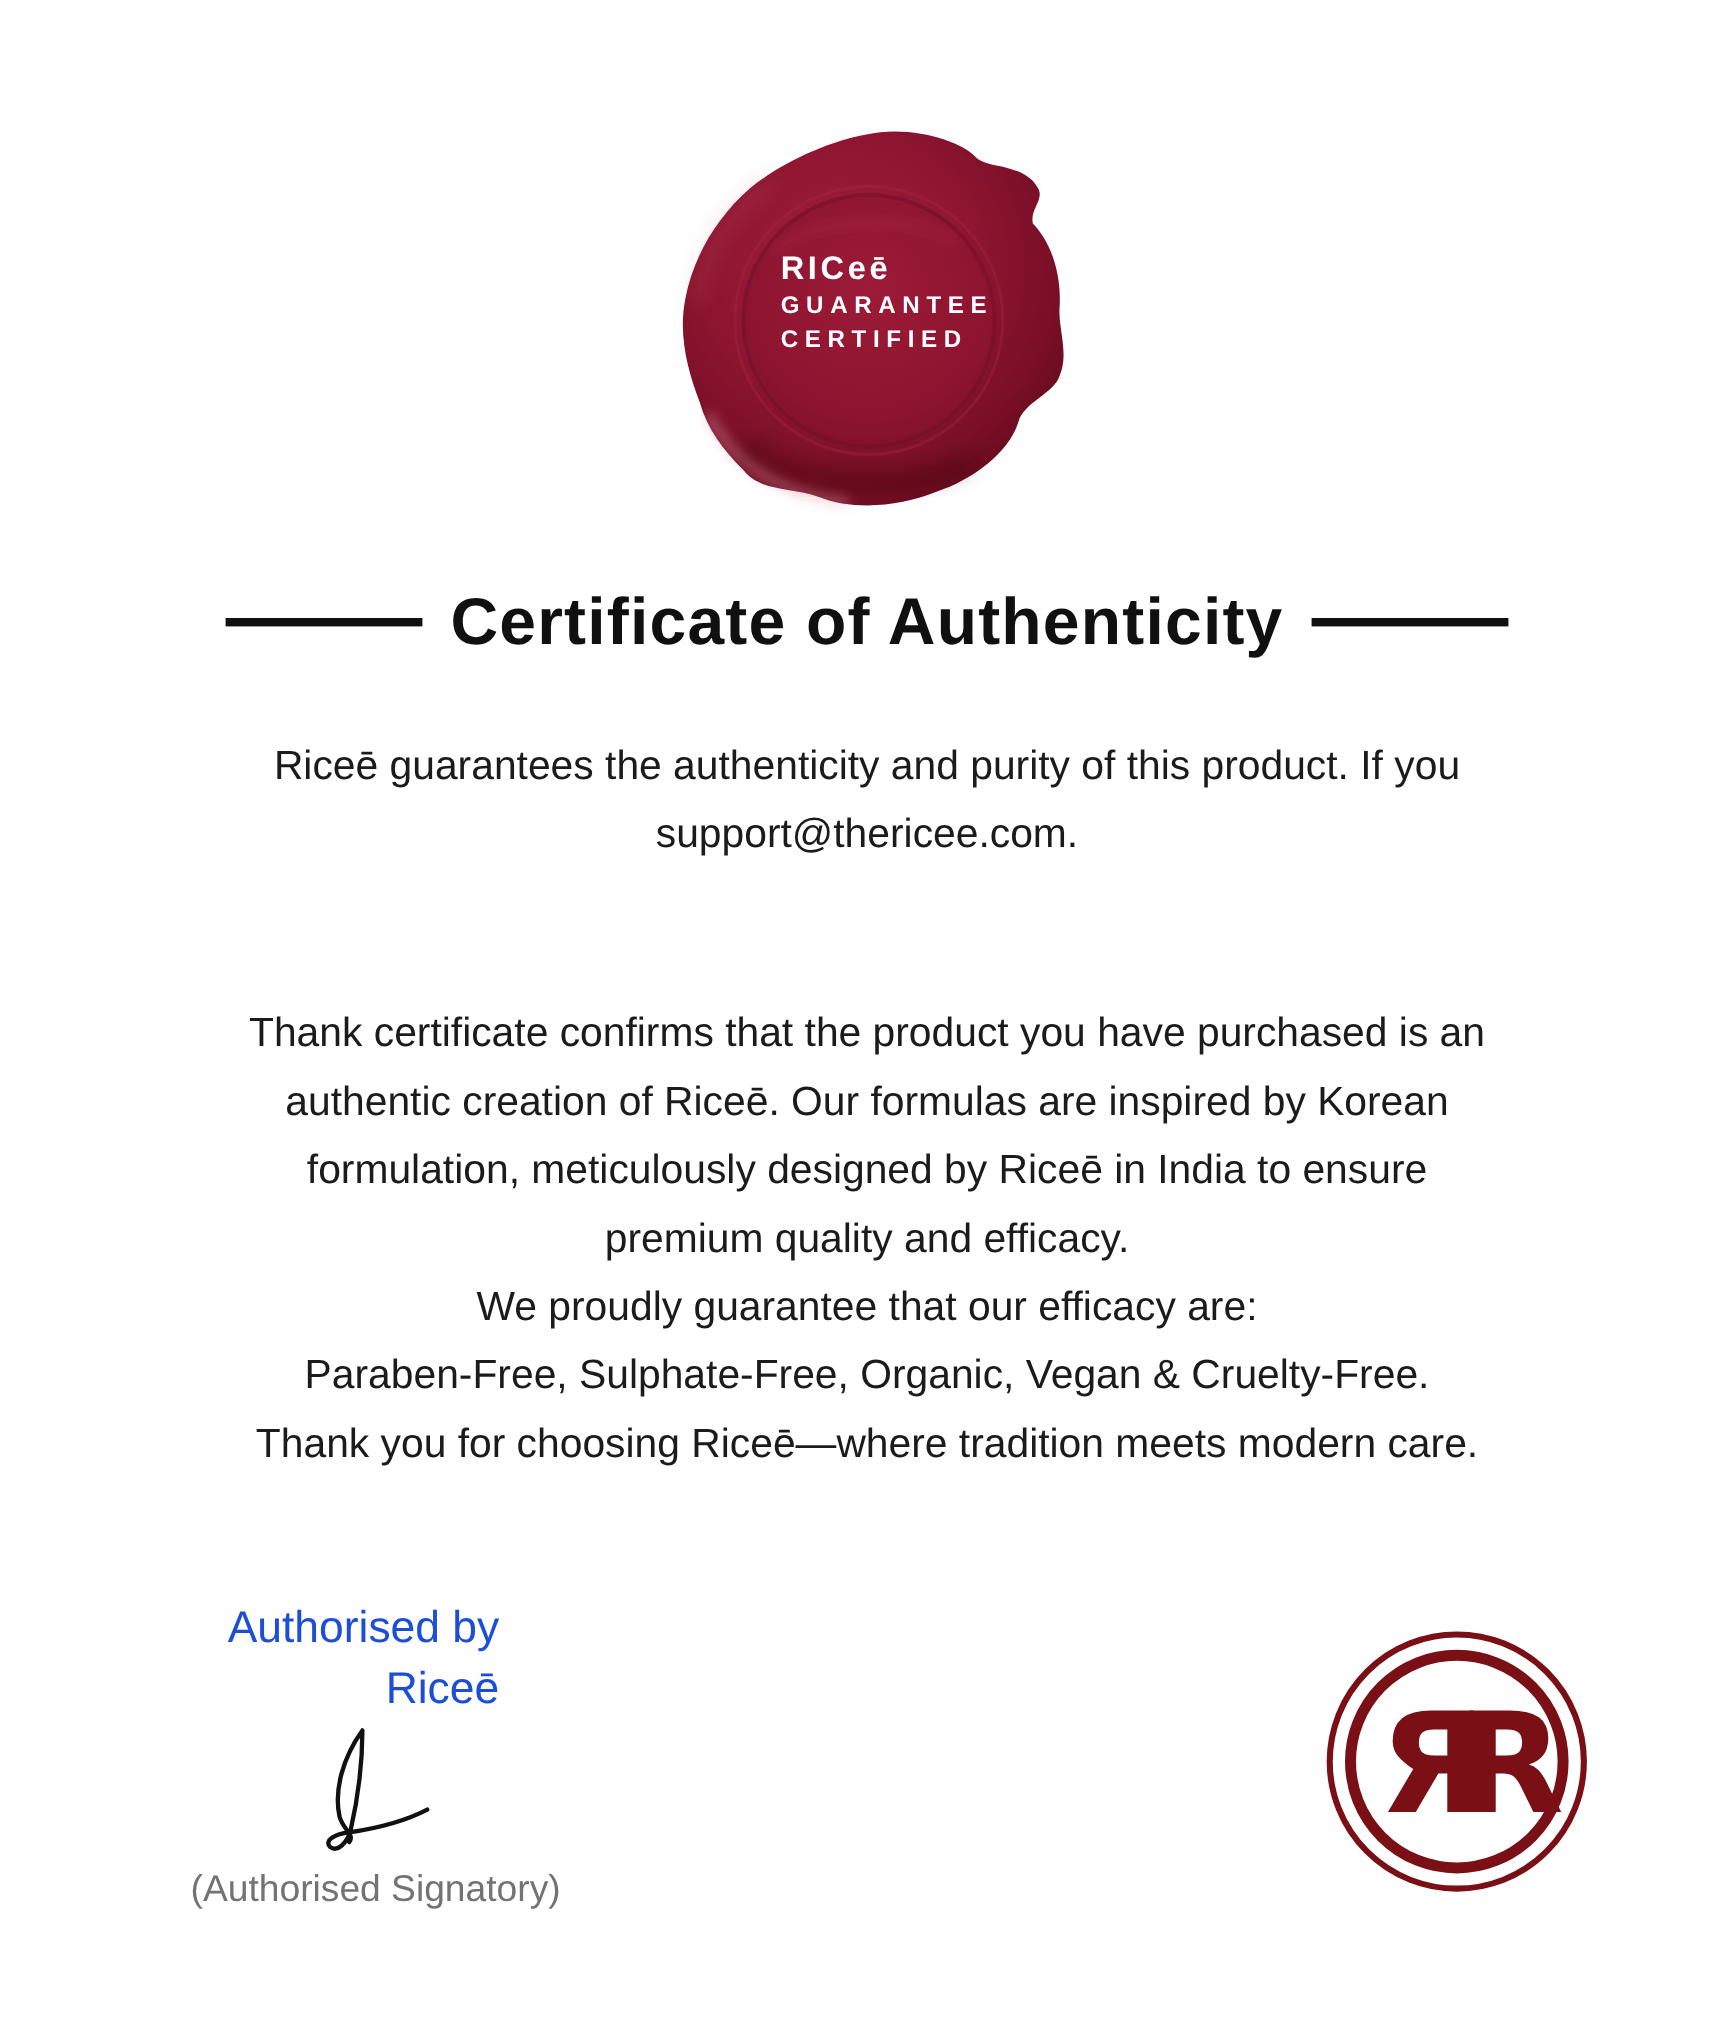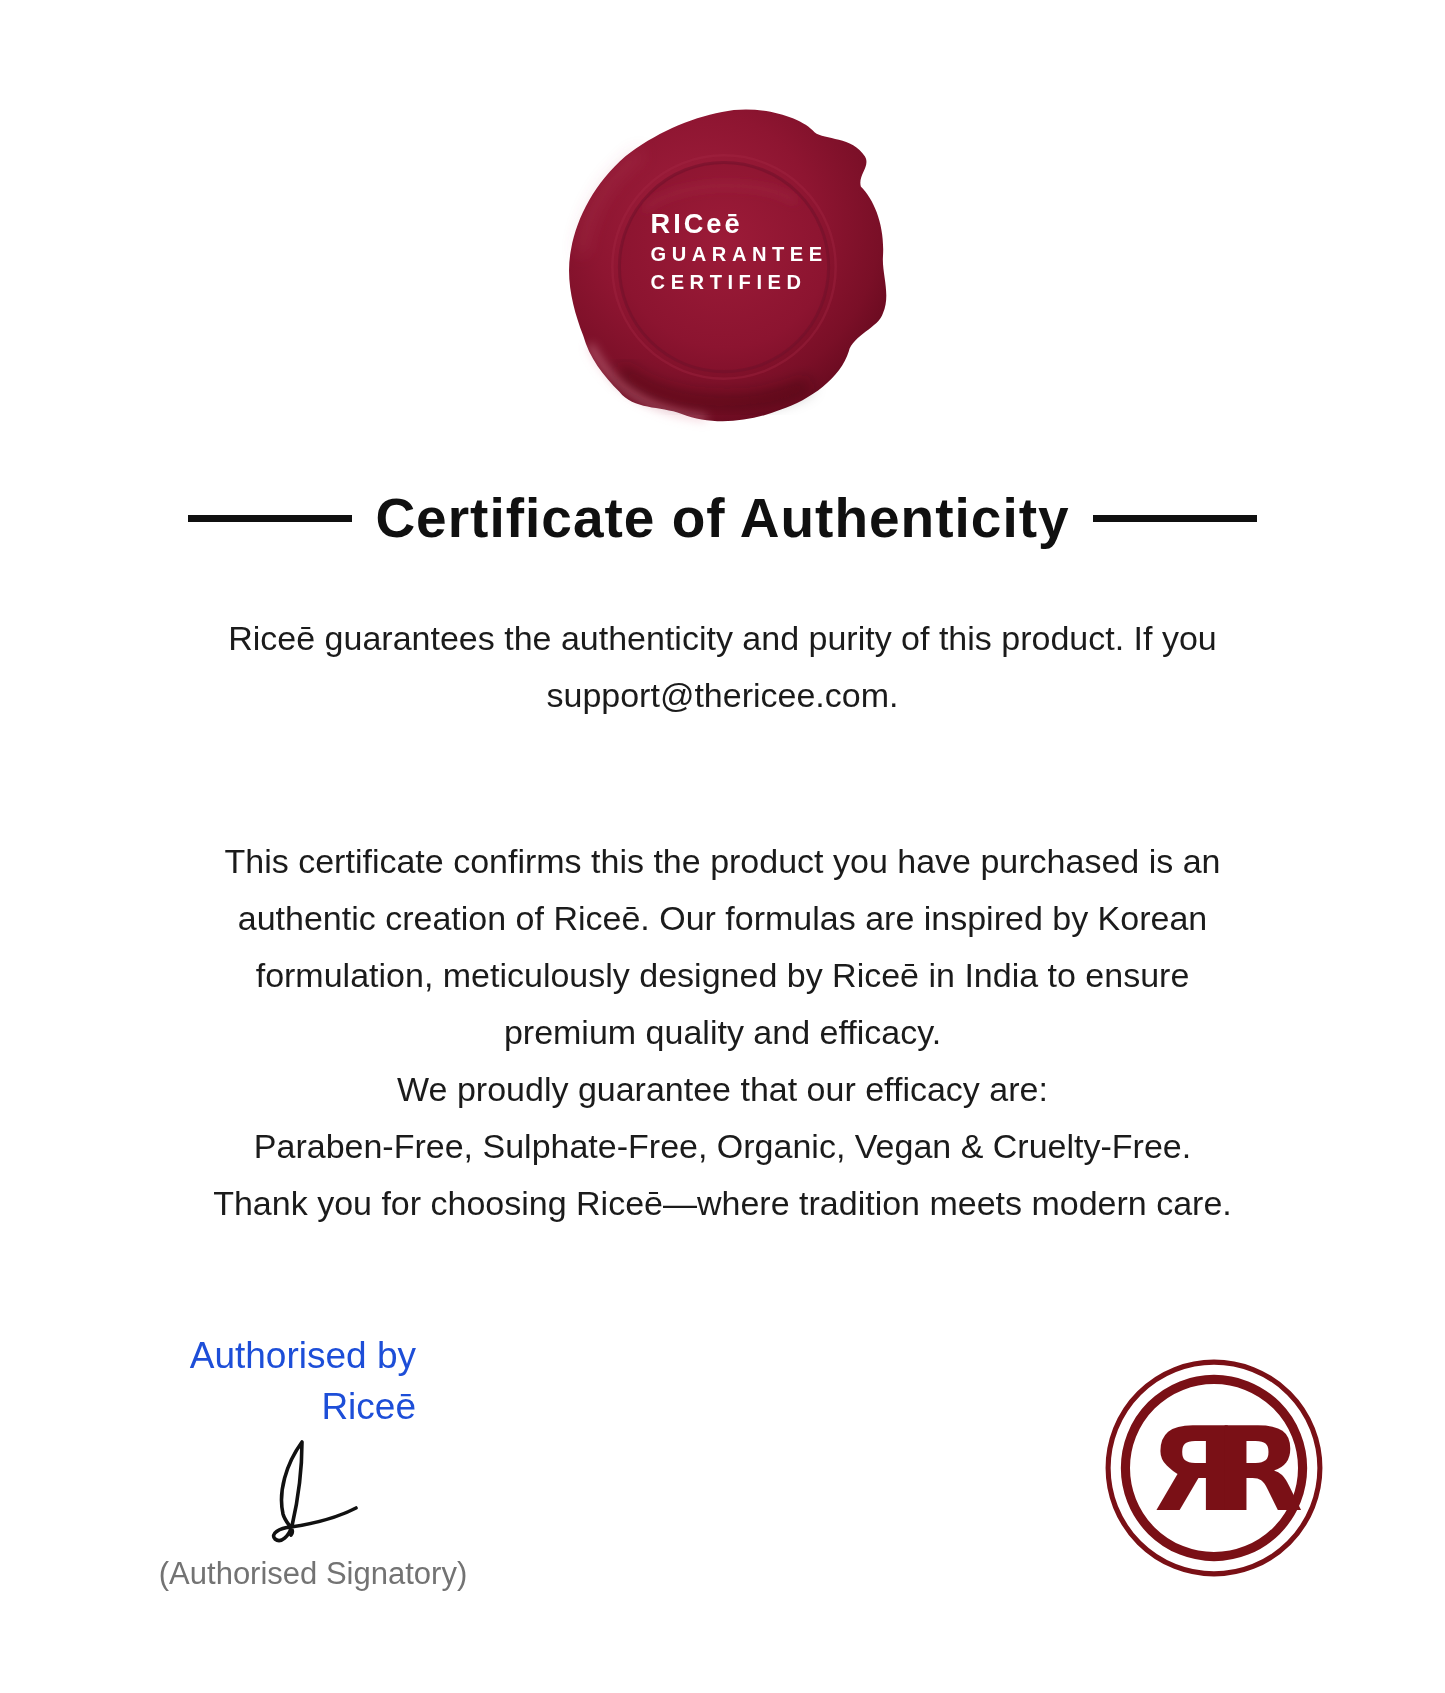--- a/index.html
+++ b/index.html
@@ -104,21 +104,21 @@
     <div class="cert-title">Certificate of Authenticity</div>
     <div class="title-rule"></div>
   </div>
 
   <div class="para para-1">
     <div class="line">Riceē guarantees the authenticity and purity of this product. If you</div>
     <div class="line">support@thericee.com.</div>
   </div>
 
   <div class="para para-2">
-    <div class="line">This certificate confirms this the product you have purchased is an</div>
+    <div class="line">Thank certificate confirms that the product you have purchased is an</div>
     <div class="line">authentic creation of Riceē. Our formulas are inspired by Korean</div>
     <div class="line">formulation, meticulously designed by Riceē in India to ensure</div>
     <div class="line">premium quality and efficacy.</div>
     <div class="line">We proudly guarantee that our efficacy are:</div>
     <div class="line">Paraben-Free, Sulphate-Free, Organic, Vegan &amp; Cruelty-Free.</div>
     <div class="line">Thank you for choosing Riceē—where tradition meets modern care.</div>
   </div>
 
   <div class="auth-block">
     <div>Authorised by</div>

